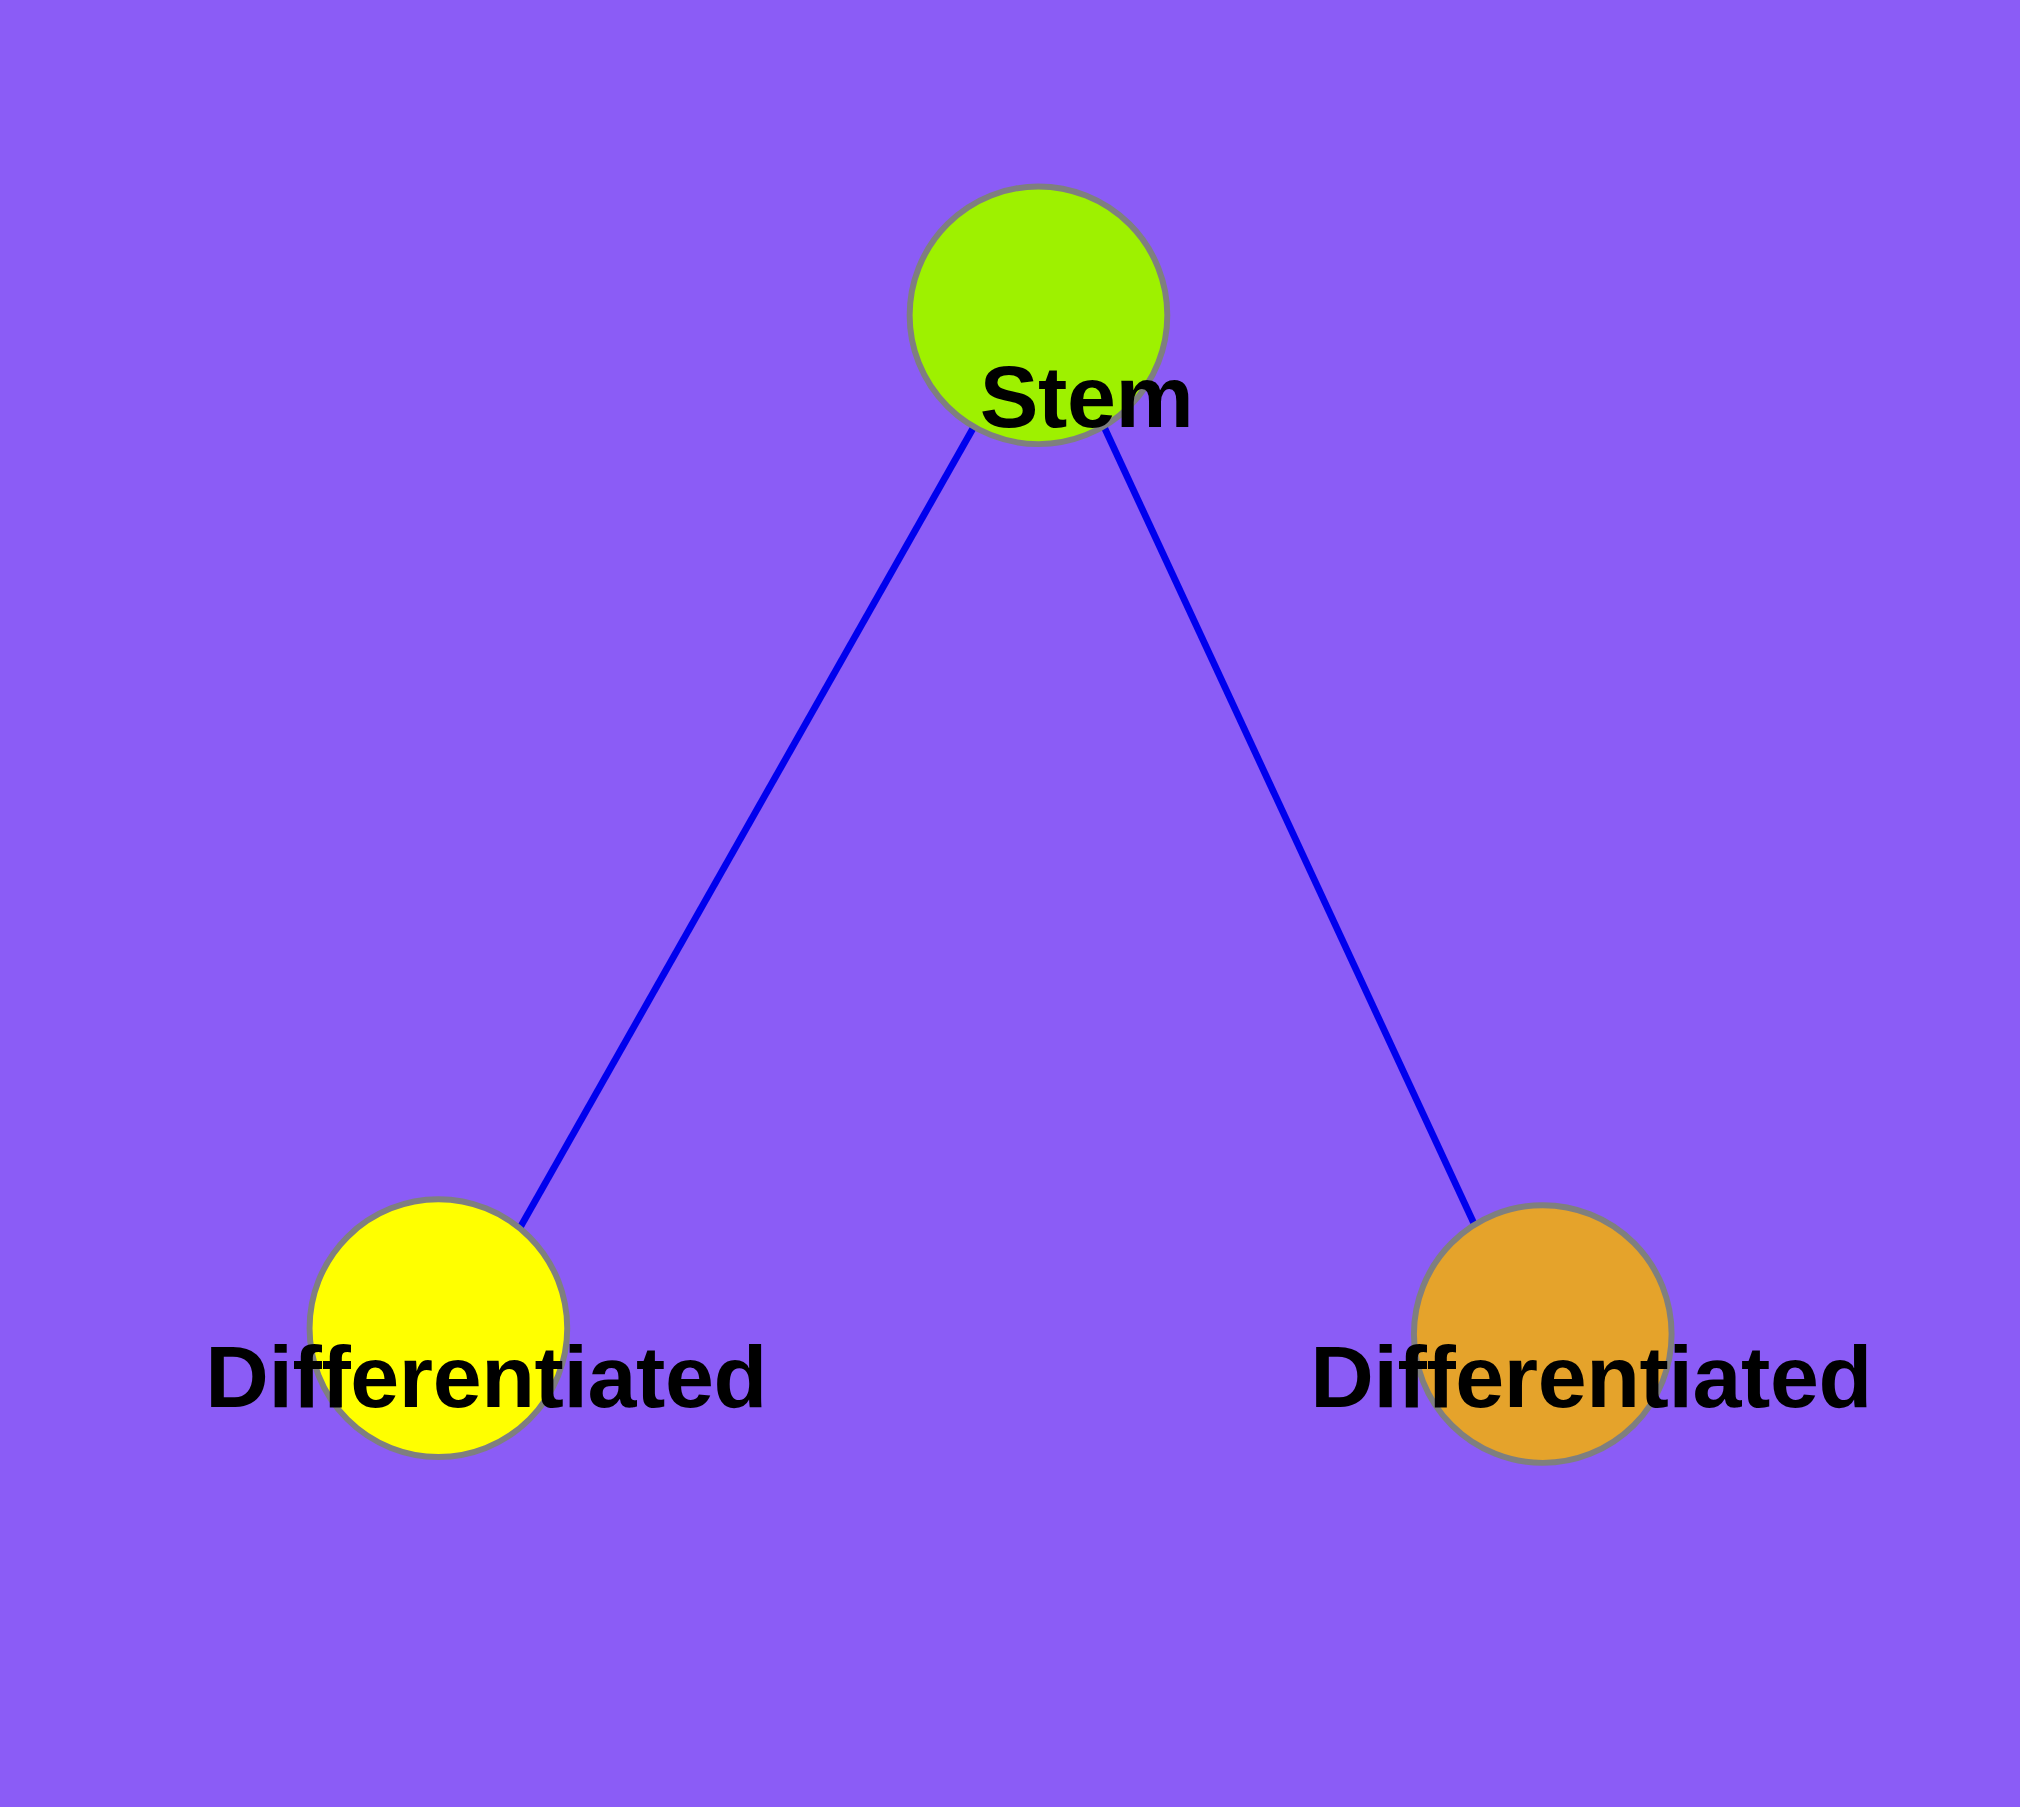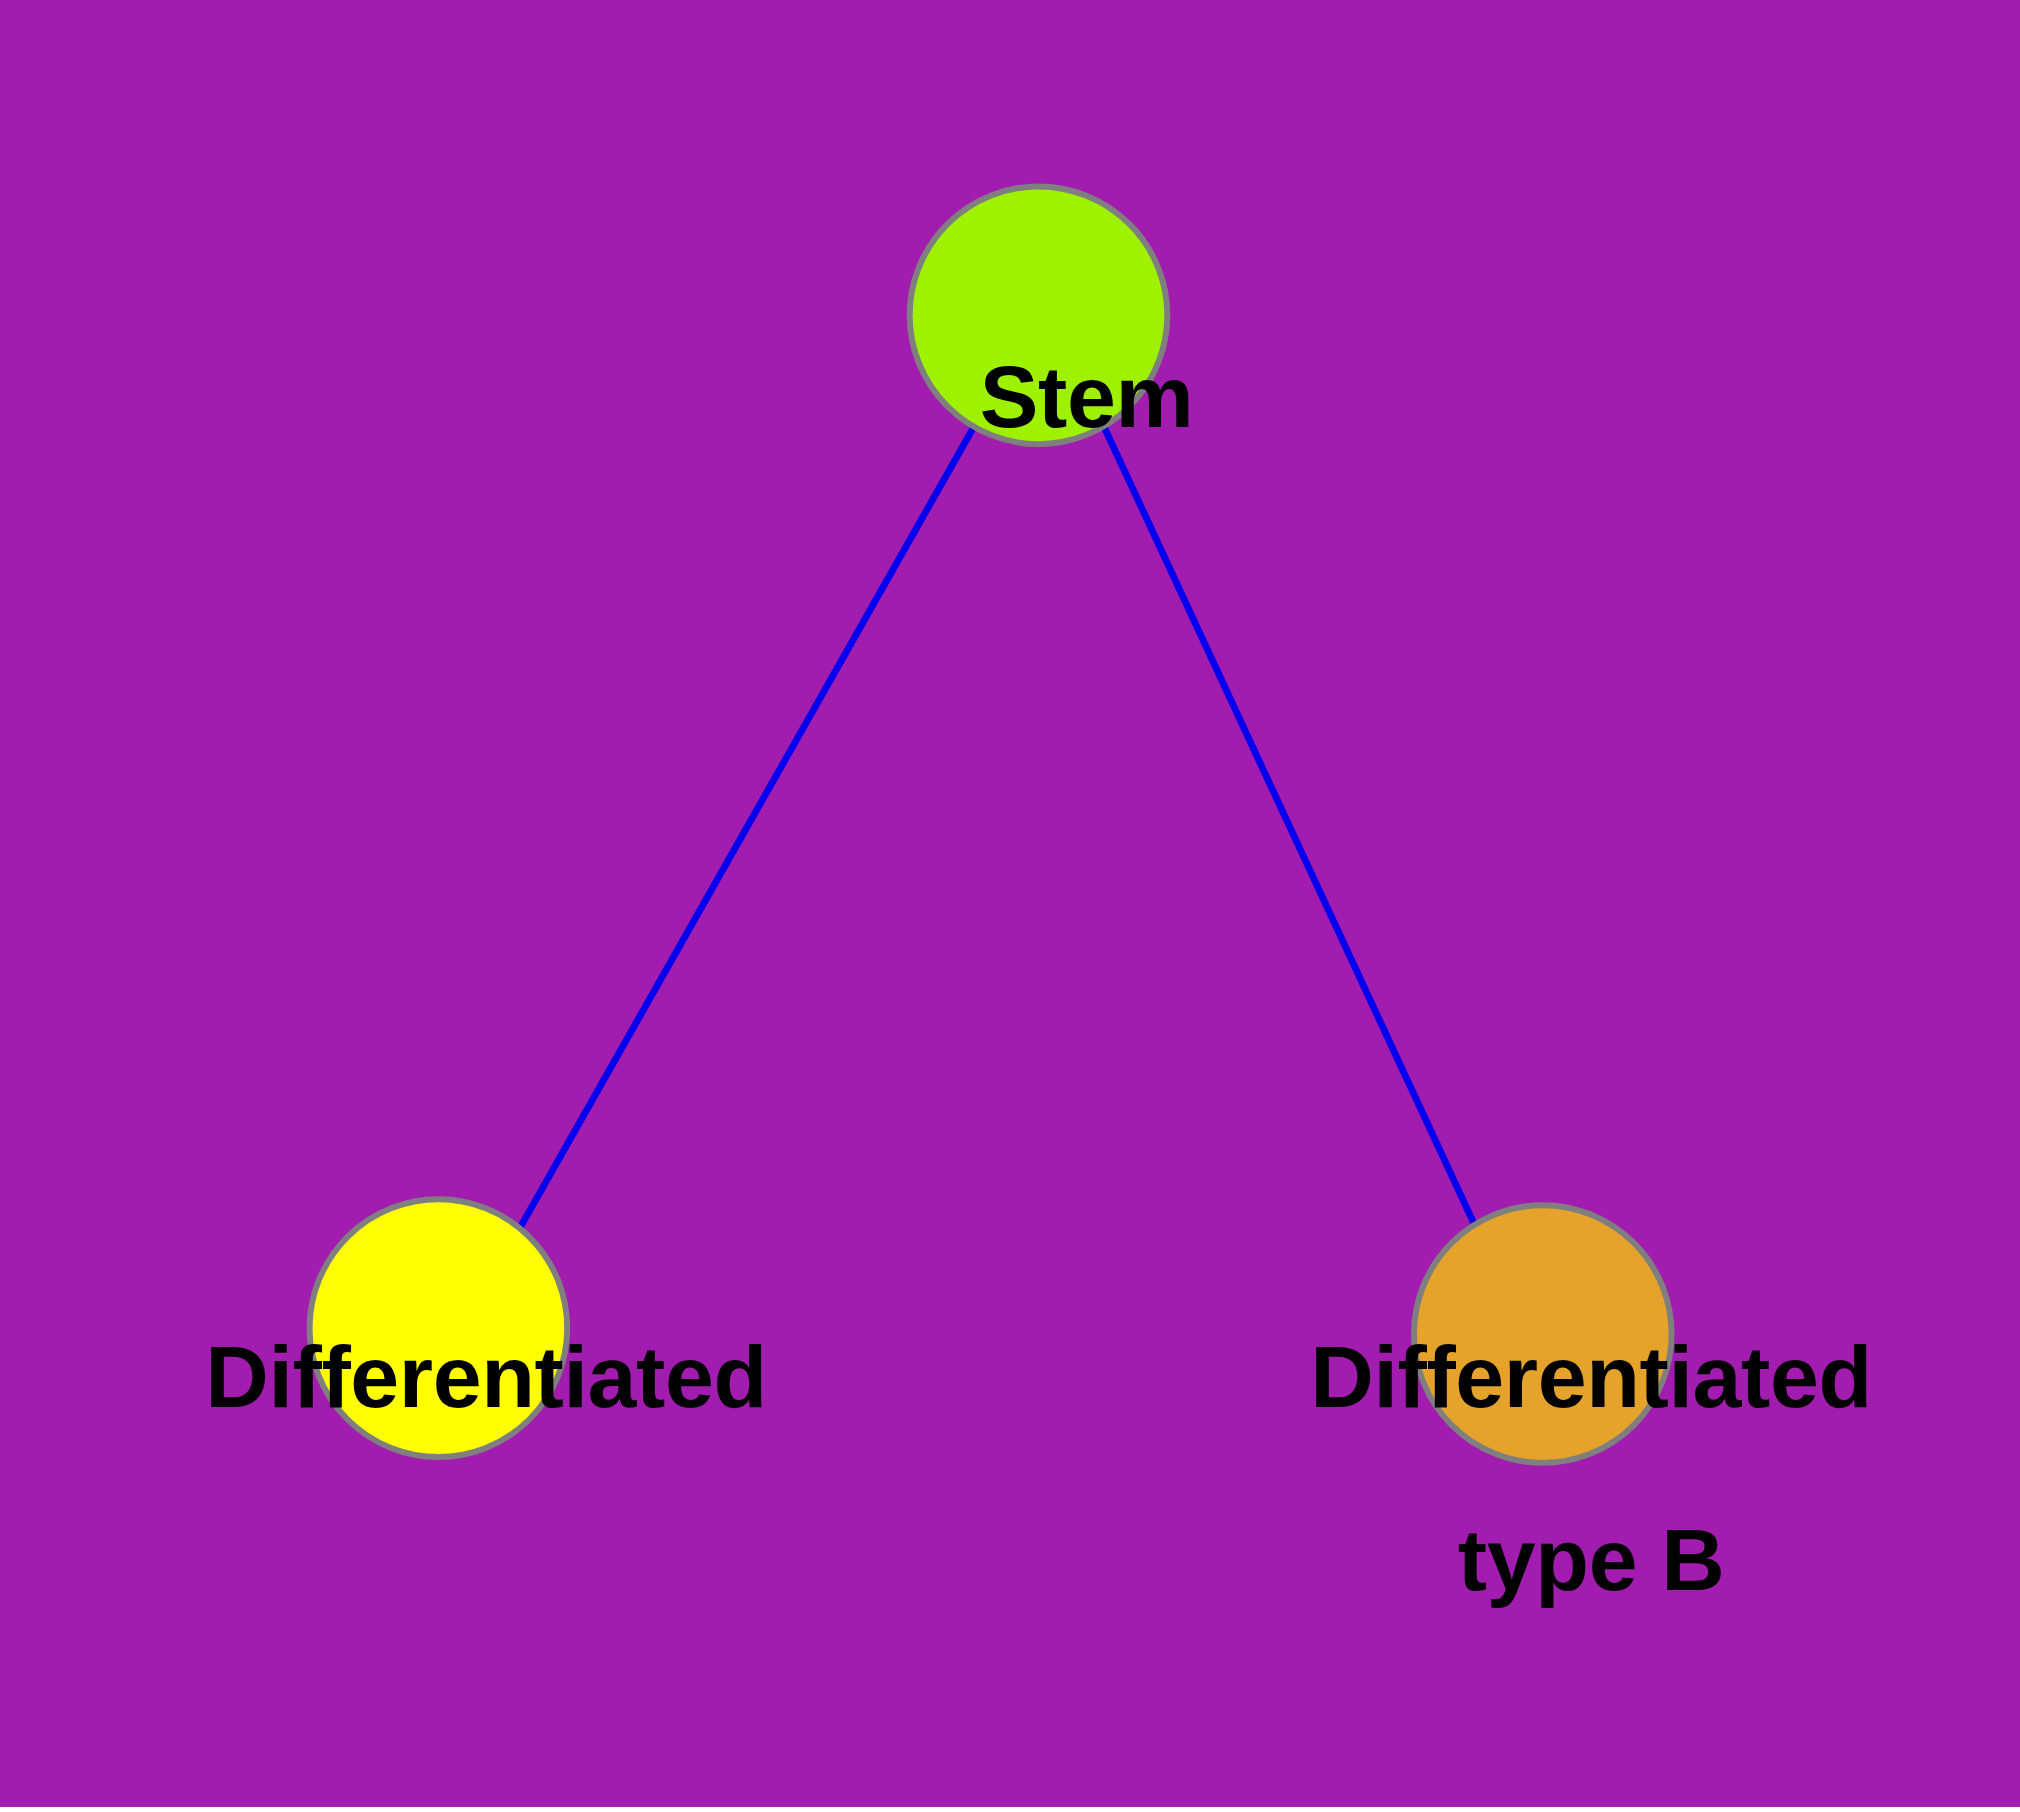--- a/index.html
+++ b/index.html
@@ -10,21 +10,21 @@
   body {
     width: 2021px;
     height: 1812px;
     overflow: hidden;
     font-family: "Liberation Sans", sans-serif;
   }
   #graph-canvas {
     position: relative;
     width: 2021px;
     height: 1807px;
-    background: #a21caf;
+    background: #8b5cf6;
     overflow: hidden;
   }
   #graph-svg {
     position: absolute;
     left: 0;
     top: 0;
     width: 2021px;
     height: 1807px;
     display: block;
   }
@@ -86,18 +86,17 @@
   <div class="node-label" id="label-stem">
     <span>Stem</span>
   </div>
 
   <div class="node-label" id="label-diff-a">
     <span>Differentiated</span><br>
   </div>
 
   <div class="node-label" id="label-diff-b">
     <span>Differentiated</span><br>
-    <span>type B</span>
   </div>
 
 </div>
 <div class="bottom-strip"></div>
 
 
 </body></html>

